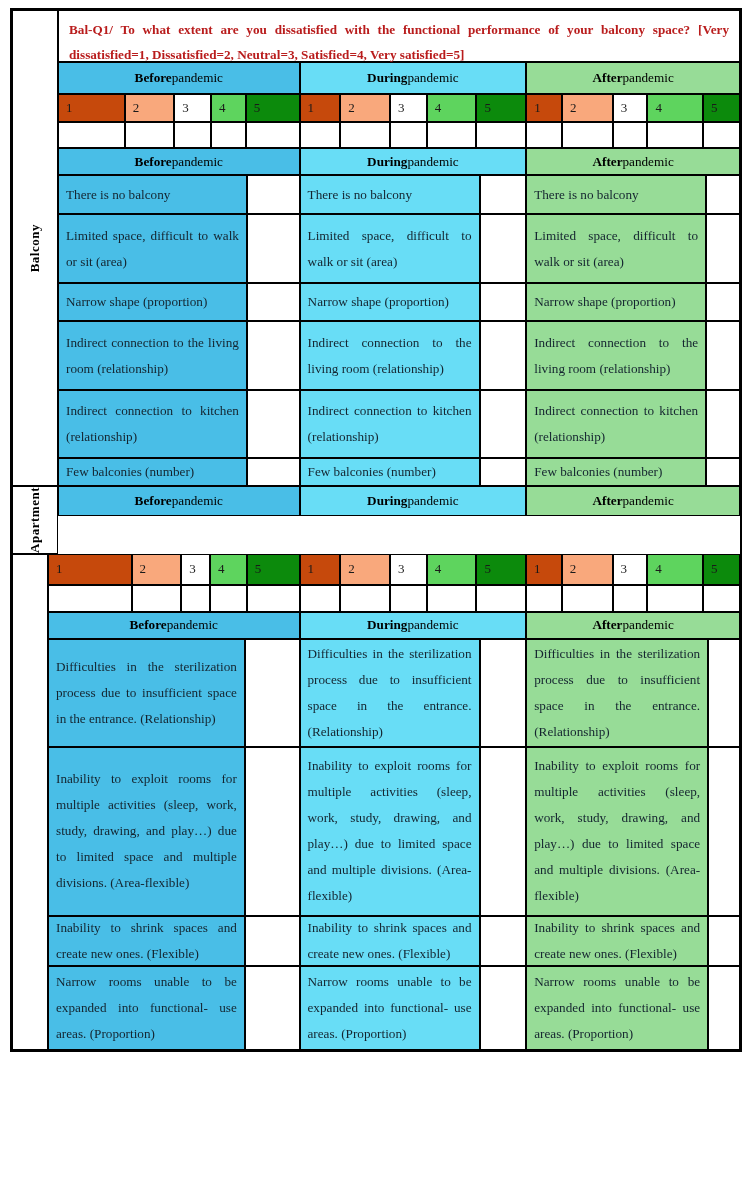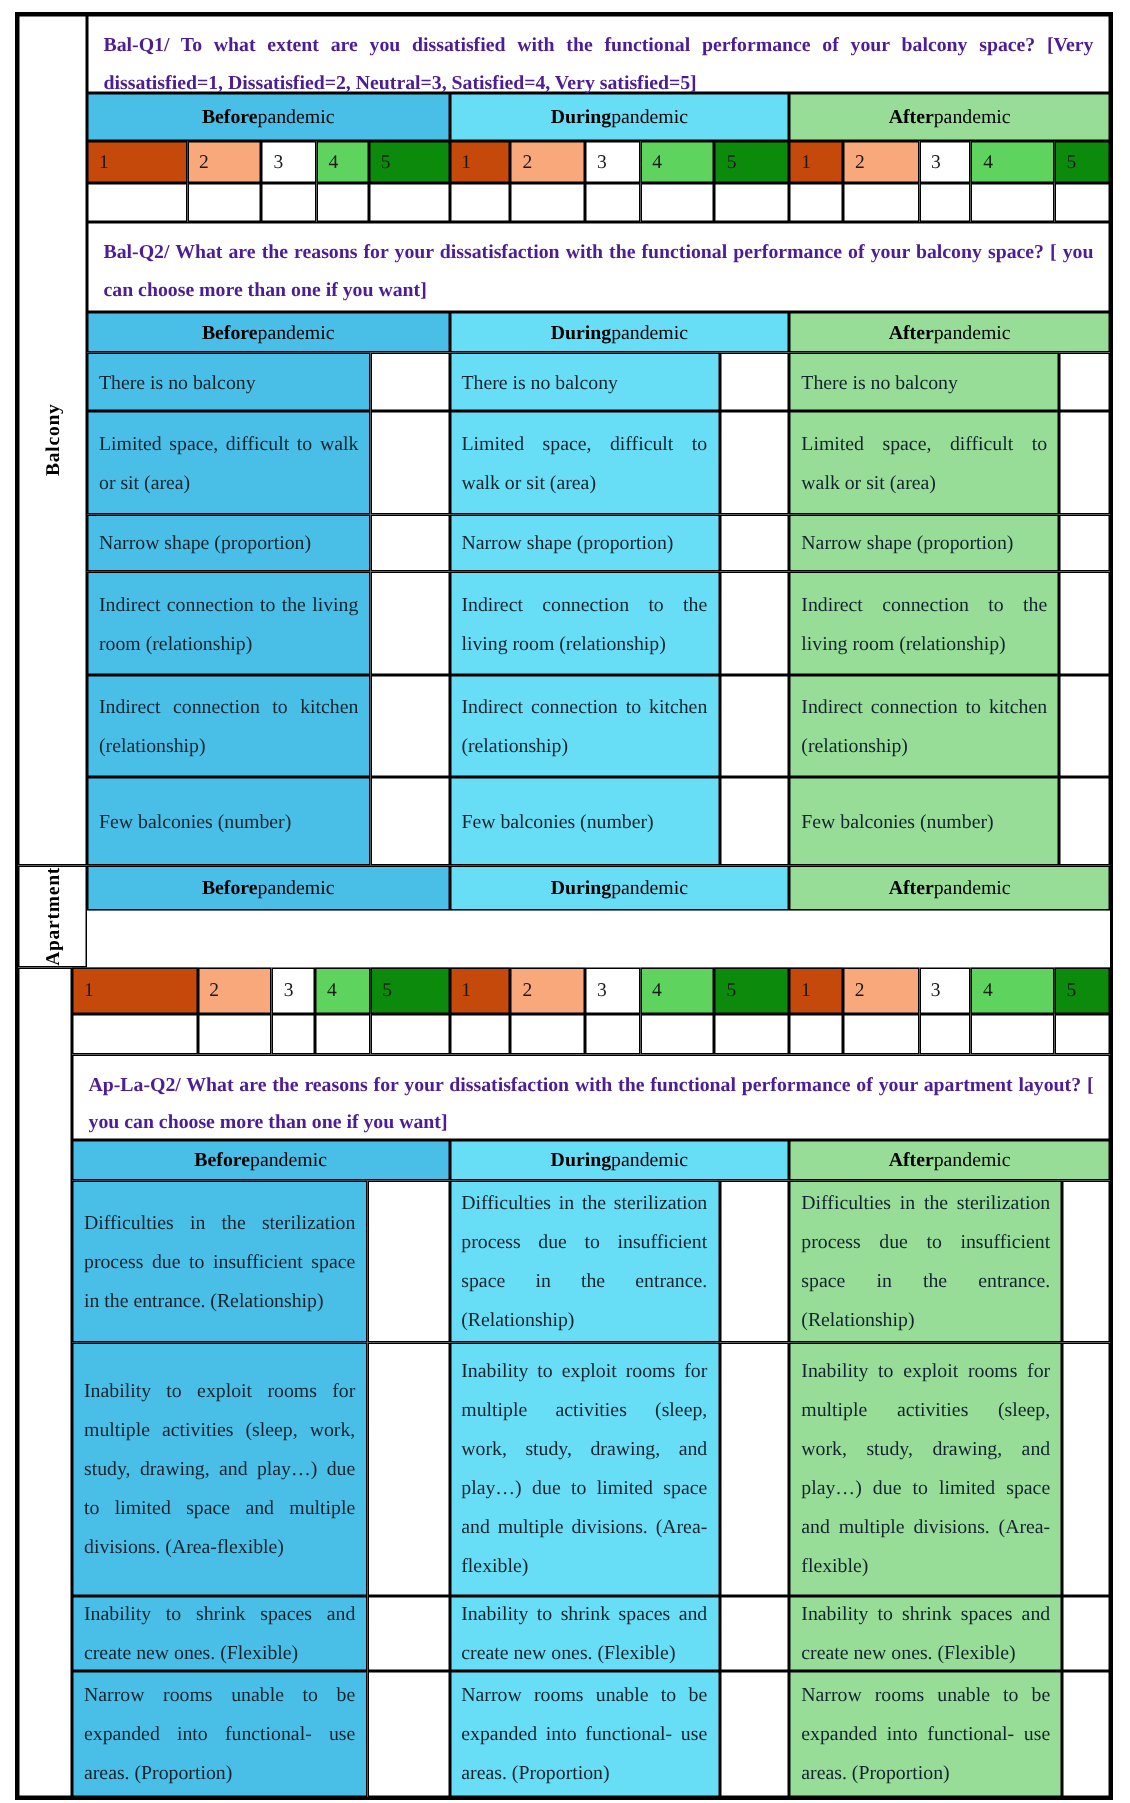--- a/index.html
+++ b/index.html
@@ -9,21 +9,21 @@
   .sec{display:flex;}
   .side{width:46px;flex:0 0 46px;border:1px solid #000;box-sizing:border-box;
         display:flex;align-items:center;justify-content:center;background:#fff;}
   .side-narrow{width:36px;flex:0 0 36px;}
   .vtext{writing-mode:vertical-rl;transform:rotate(180deg);font-weight:bold;
          font-size:13px;letter-spacing:0.5px;color:#000;}
   .content{flex:1;display:flex;flex-direction:column;min-width:0;}
   .row{display:flex;width:100%;box-sizing:border-box;}
   .cell{border:1px solid #000;box-sizing:border-box;background:#fff;min-width:0;}
   .qcell{width:100%;padding:6px 10px 0 10px;font-weight:bold;font-size:13.2px;
-         line-height:25px;text-align:justify;color:#4c1d95;position:relative;}
+         line-height:25px;text-align:justify;color:#b91c1c;position:relative;}
   .hc{display:flex;align-items:center;justify-content:center;font-size:13.2px;color:#000;}
   .hc .b{font-weight:bold;}
   .sc{display:flex;align-items:center;padding-left:7px;font-size:13px;color:#1a1a1a;}
   .rc{display:flex;align-items:center;padding:0 7px;font-size:13.2px;line-height:26px;
       text-align:justify;color:#14242f;}
   .bgB{background:#49BEE7;}
   .bgD{background:#68DDF6;}
   .bgA{background:#97DC97;}
   .sc1{background:#C6490C;}
   .sc2{background:#F9A87C;}
@@ -91,23 +91,20 @@
         <div class="cell" style="width:5.39%"></div>
         <div class="cell" style="width:7.29%"></div>
         <div class="cell" style="width:7.29%"></div>
         <div class="cell" style="width:5.25%"></div>
         <div class="cell" style="width:7.43%"></div>
         <div class="cell" style="width:5.10%"></div>
         <div class="cell" style="width:8.16%"></div>
         <div class="cell" style="width:5.39%"></div>
       </div>
 
-      <div class="row" style="height:60px">
-        <div class="cell qcell">Bal-Q2/ What are the reasons for your dissatisfaction with the functional performance of your balcony space? [ you can choose more than one if you want]</div>
-      </div>
 
       <div class="row" style="height:27px">
         <div class="cell hc bgB" style="width:35.42%">
               <span class="b">Before</span>
               <span> pandemic</span>
             </div>
         <div class="cell hc bgD" style="width:33.24%">
               <span class="b">During</span>
               <span> pandemic</span>
             </div>
@@ -150,21 +147,21 @@
         <div class="cell" style="width:4.96%"></div>
       </div>
       <div class="row" style="height:68px">
         <div class="cell rc bgB" style="width:27.70%">Indirect connection to kitchen (relationship)</div>
         <div class="cell" style="width:7.73%"></div>
         <div class="cell rc bgD" style="width:26.38%">Indirect connection to kitchen (relationship)</div>
         <div class="cell" style="width:6.85%"></div>
         <div class="cell rc bgA" style="width:26.38%">Indirect connection to kitchen (relationship)</div>
         <div class="cell" style="width:4.96%"></div>
       </div>
-      <div class="row" style="height:59px">
+      <div class="row" style="height:28px">
         <div class="cell rc bgB" style="width:27.70%">Few balconies (number)</div>
         <div class="cell" style="width:7.73%"></div>
         <div class="cell rc bgD" style="width:26.38%">Few balconies (number)</div>
         <div class="cell" style="width:6.85%"></div>
         <div class="cell rc bgA" style="width:26.38%">Few balconies (number)</div>
         <div class="cell" style="width:4.96%"></div>
       </div>
 
     </div>
   </div>
@@ -227,23 +224,20 @@
         <div class="cell" style="width:5.32%"></div>
         <div class="cell" style="width:7.18%"></div>
         <div class="cell" style="width:7.18%"></div>
         <div class="cell" style="width:5.17%"></div>
         <div class="cell" style="width:7.33%"></div>
         <div class="cell" style="width:5.03%"></div>
         <div class="cell" style="width:8.05%"></div>
         <div class="cell" style="width:5.32%"></div>
       </div>
 
-      <div class="row" style="height:57px">
-        <div class="cell qcell">Ap-La-Q2/ What are the reasons for your dissatisfaction with the functional performance of your apartment layout? [ you can choose more than one if you want]</div>
-      </div>
 
       <div class="row" style="height:27px">
         <div class="cell hc bgB" style="width:36.35%">
               <span class="b">Before</span>
               <span> pandemic</span>
             </div>
         <div class="cell hc bgD" style="width:32.76%">
               <span class="b">During</span>
               <span> pandemic</span>
             </div>

